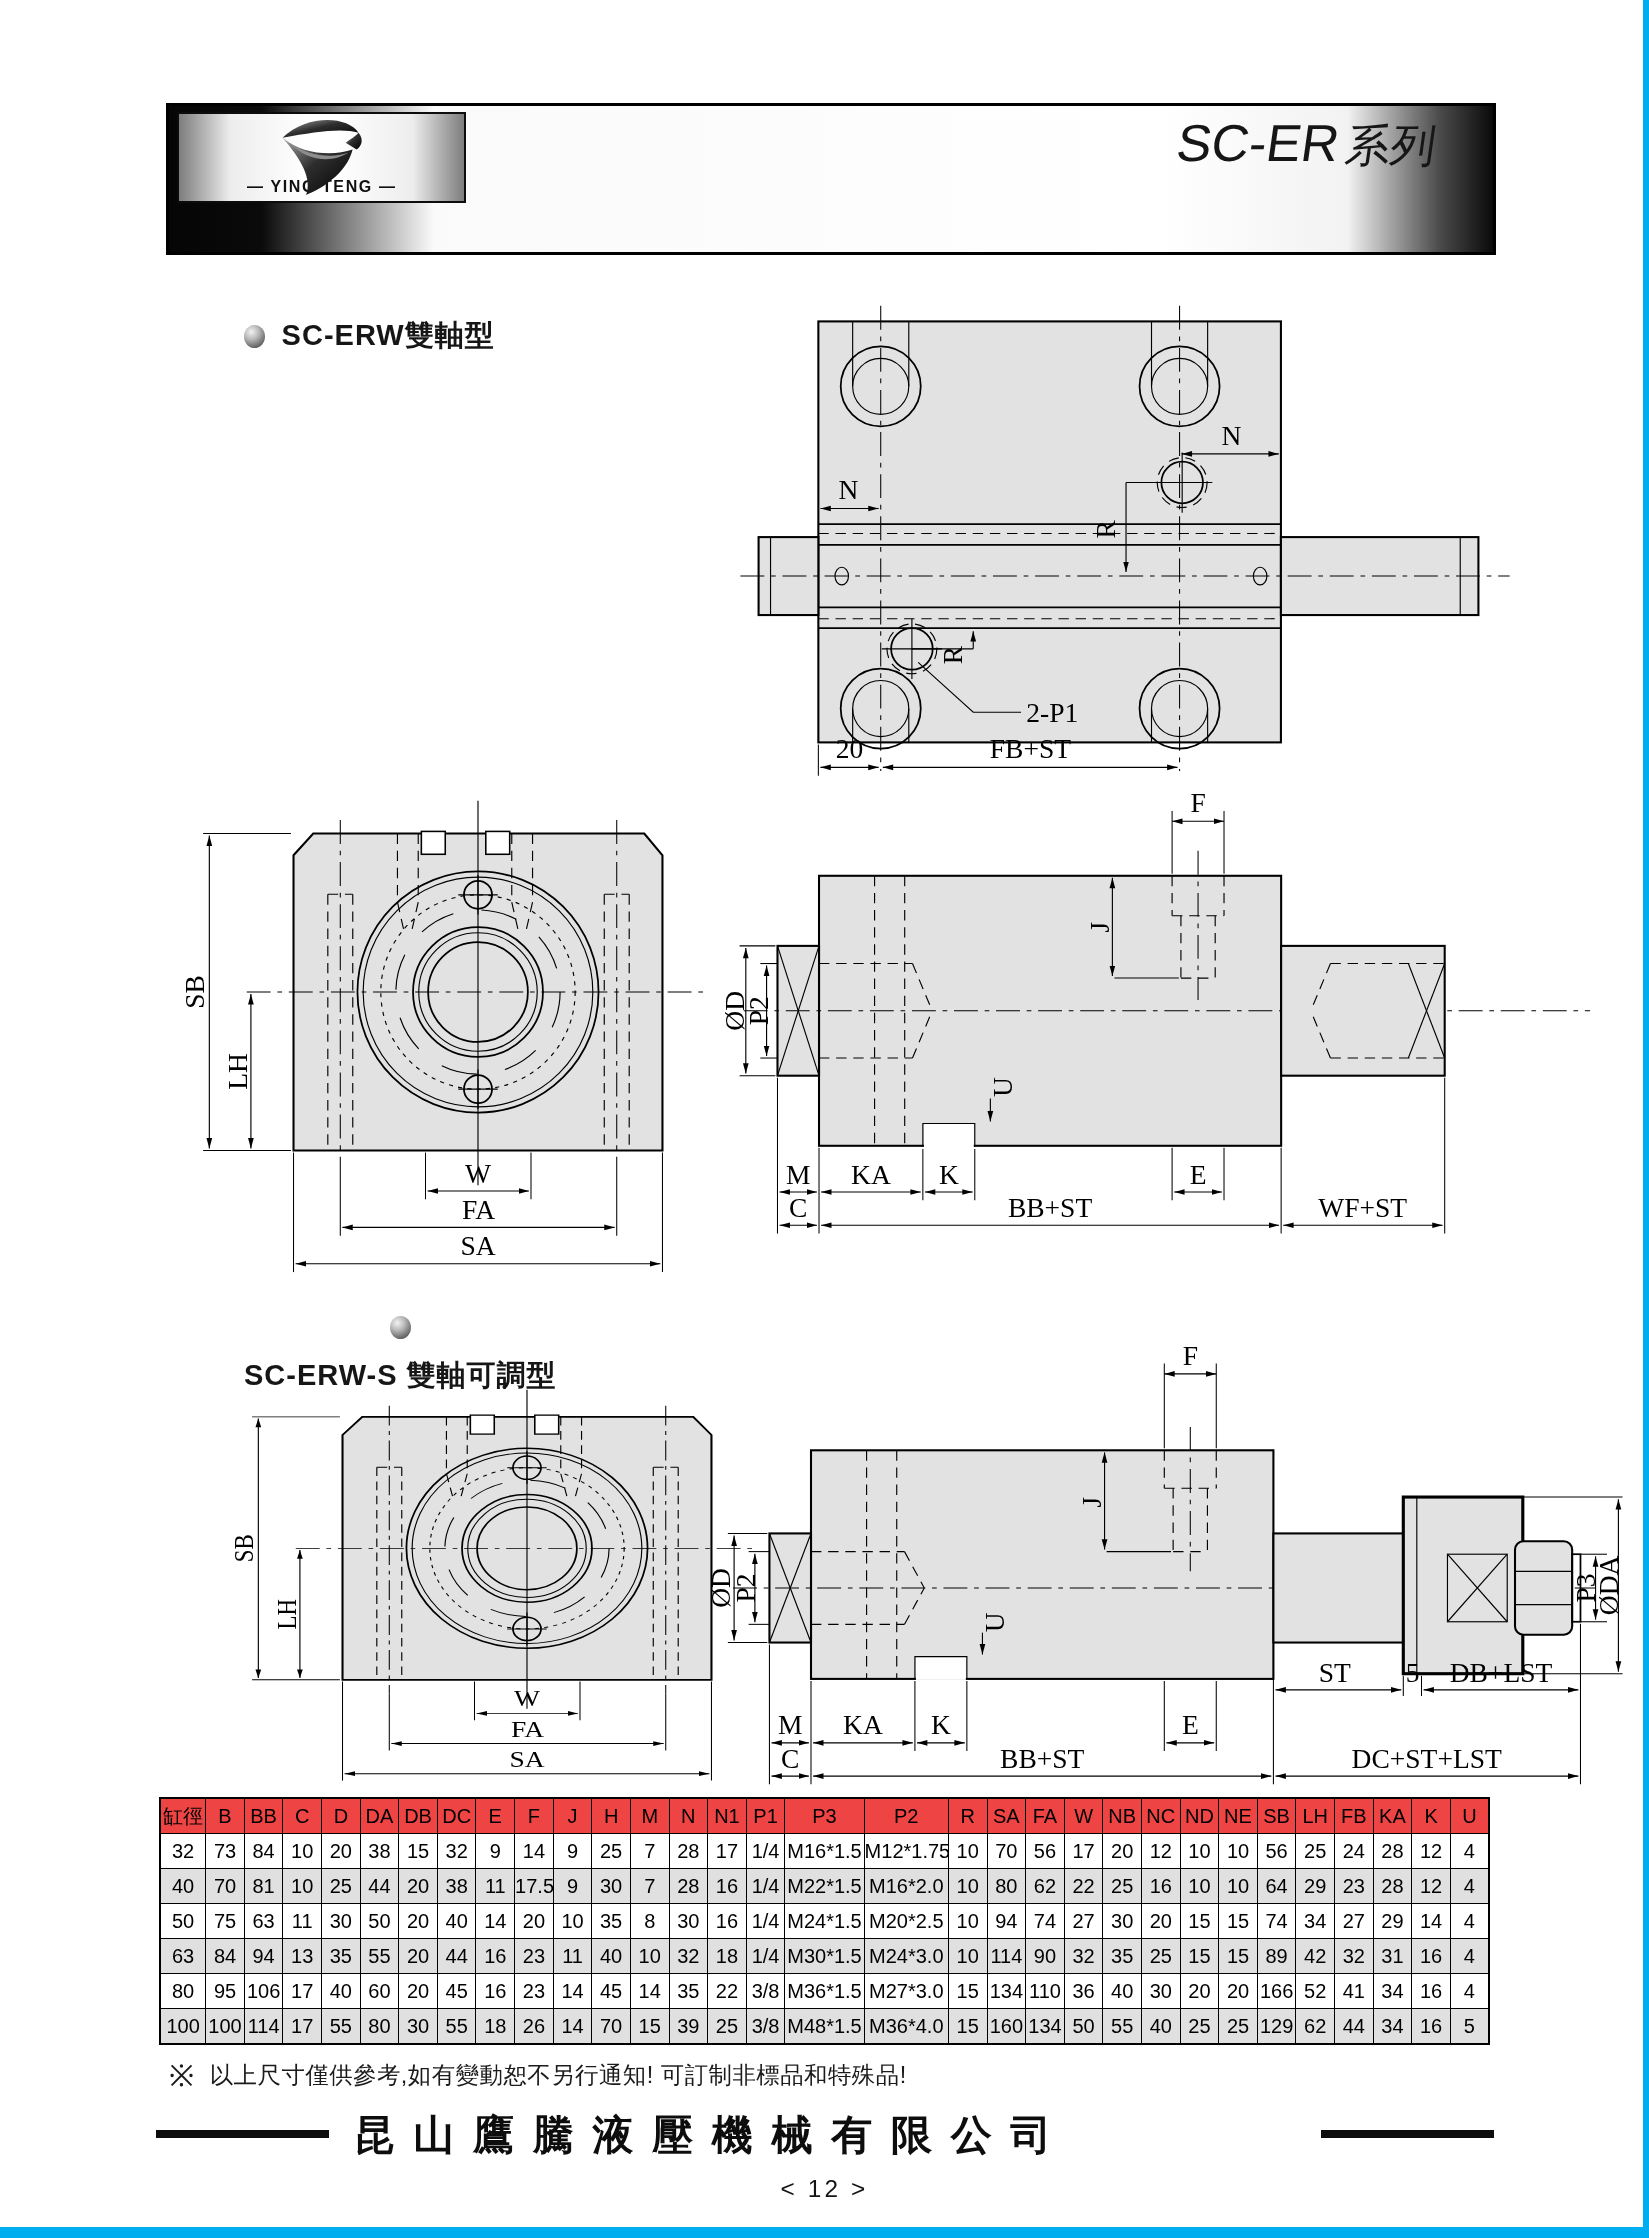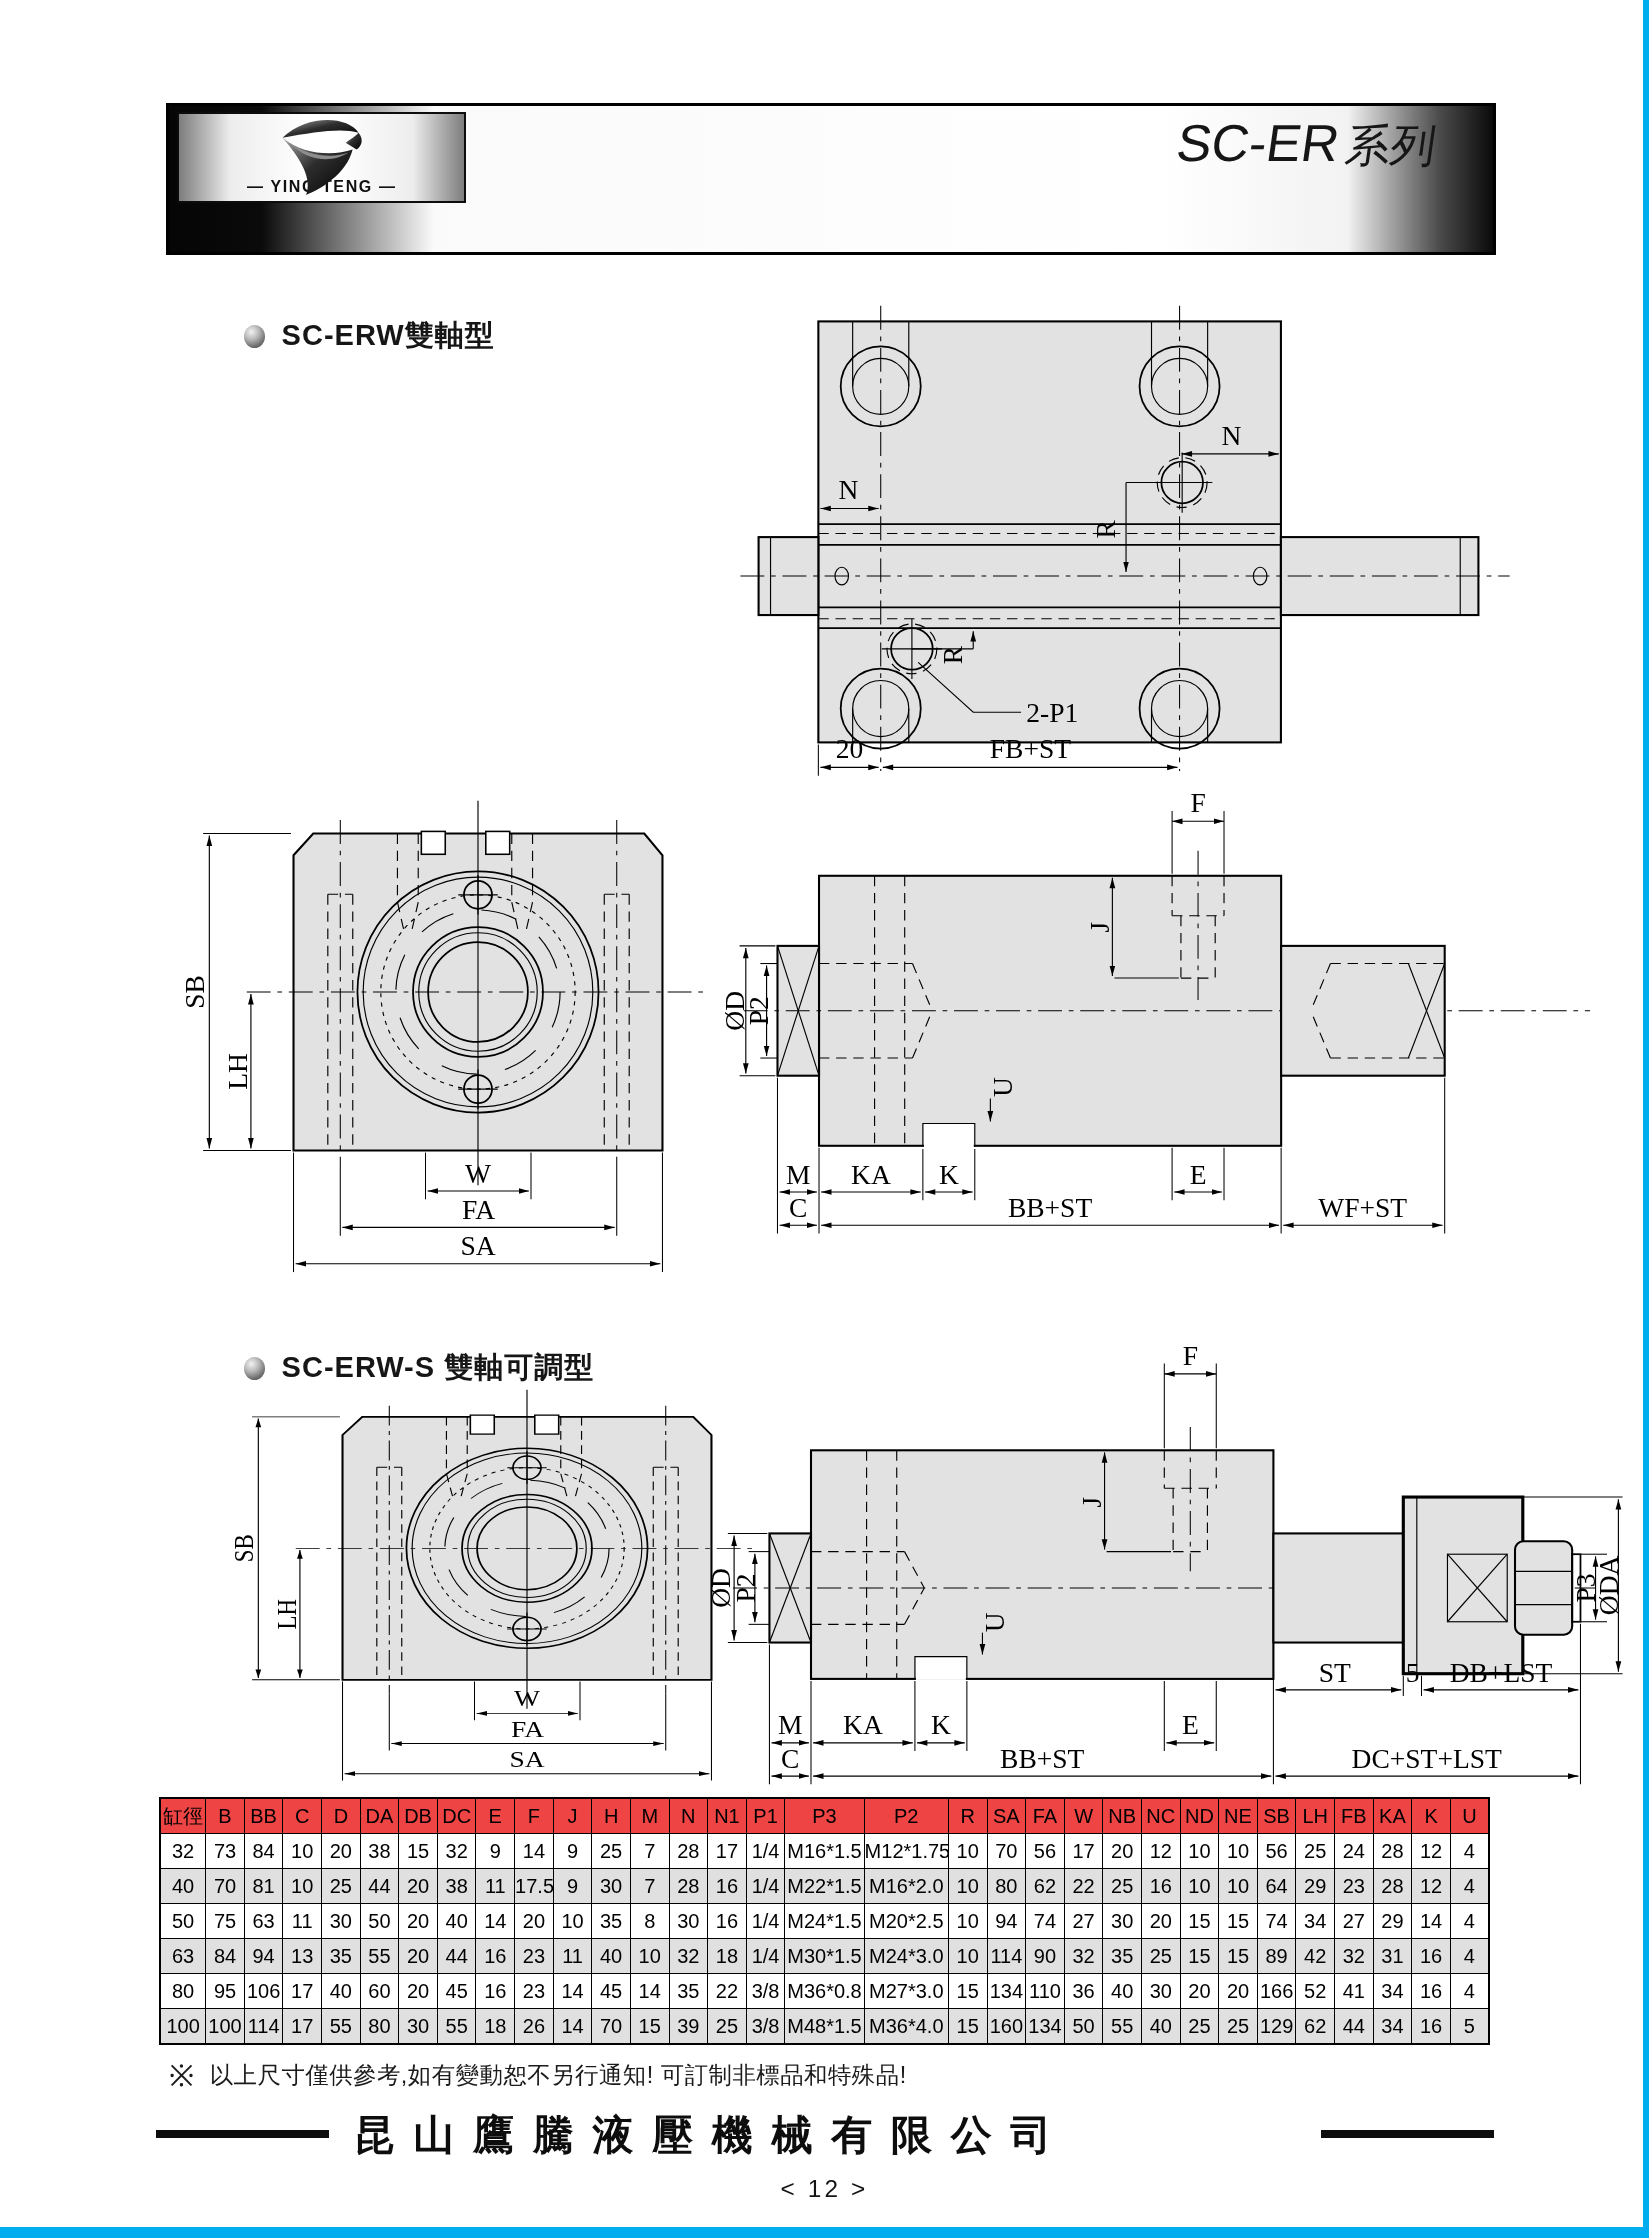--- a/index.html
+++ b/index.html
@@ -103,21 +103,21 @@
     <div class="band-series">
       <span class="latin">SC-ER</span>
       <span class="cjk">系列</span>
     </div>
   </div>
 
   <div class="sec" style="left:244px;top:316px;">
     <div class="bullet"></div>
     <div class="sec-label">SC-ERW雙軸型</div>
   </div>
-  <div class="sec" style="left:244px;top:1348px;">
+  <div class="sec" style="left:244px;top:1316px;flex-direction:column;">
     <div class="bullet"></div>
     <div class="sec-label">SC-ERW-S 雙軸可調型</div>
   </div>
 
   <svg style="left:730px;top:285px;" width="790" height="499" viewBox="0 0 1520 960">
     <rect class="out" x="170" y="70" width="890" height="810"></rect>
     <rect class="out" x="55" y="485" width="115" height="150"></rect>
     <line class="lt" x1="78" y1="485" x2="78" y2="635"></line>
     <rect class="out" x="1060" y="485" width="380" height="150"></rect>
     <line class="lt" x1="1405" y1="485" x2="1405" y2="635"></line>
@@ -701,21 +701,21 @@
           <td>20</td>
           <td>45</td>
           <td>16</td>
           <td>23</td>
           <td>14</td>
           <td>45</td>
           <td>14</td>
           <td>35</td>
           <td>22</td>
           <td>3/8</td>
-          <td>M36*0.8</td>
+          <td>M36*1.5</td>
           <td>M27*3.0</td>
           <td>15</td>
           <td>134</td>
           <td>110</td>
           <td>36</td>
           <td>40</td>
           <td>30</td>
           <td>20</td>
           <td>20</td>
           <td>166</td>

